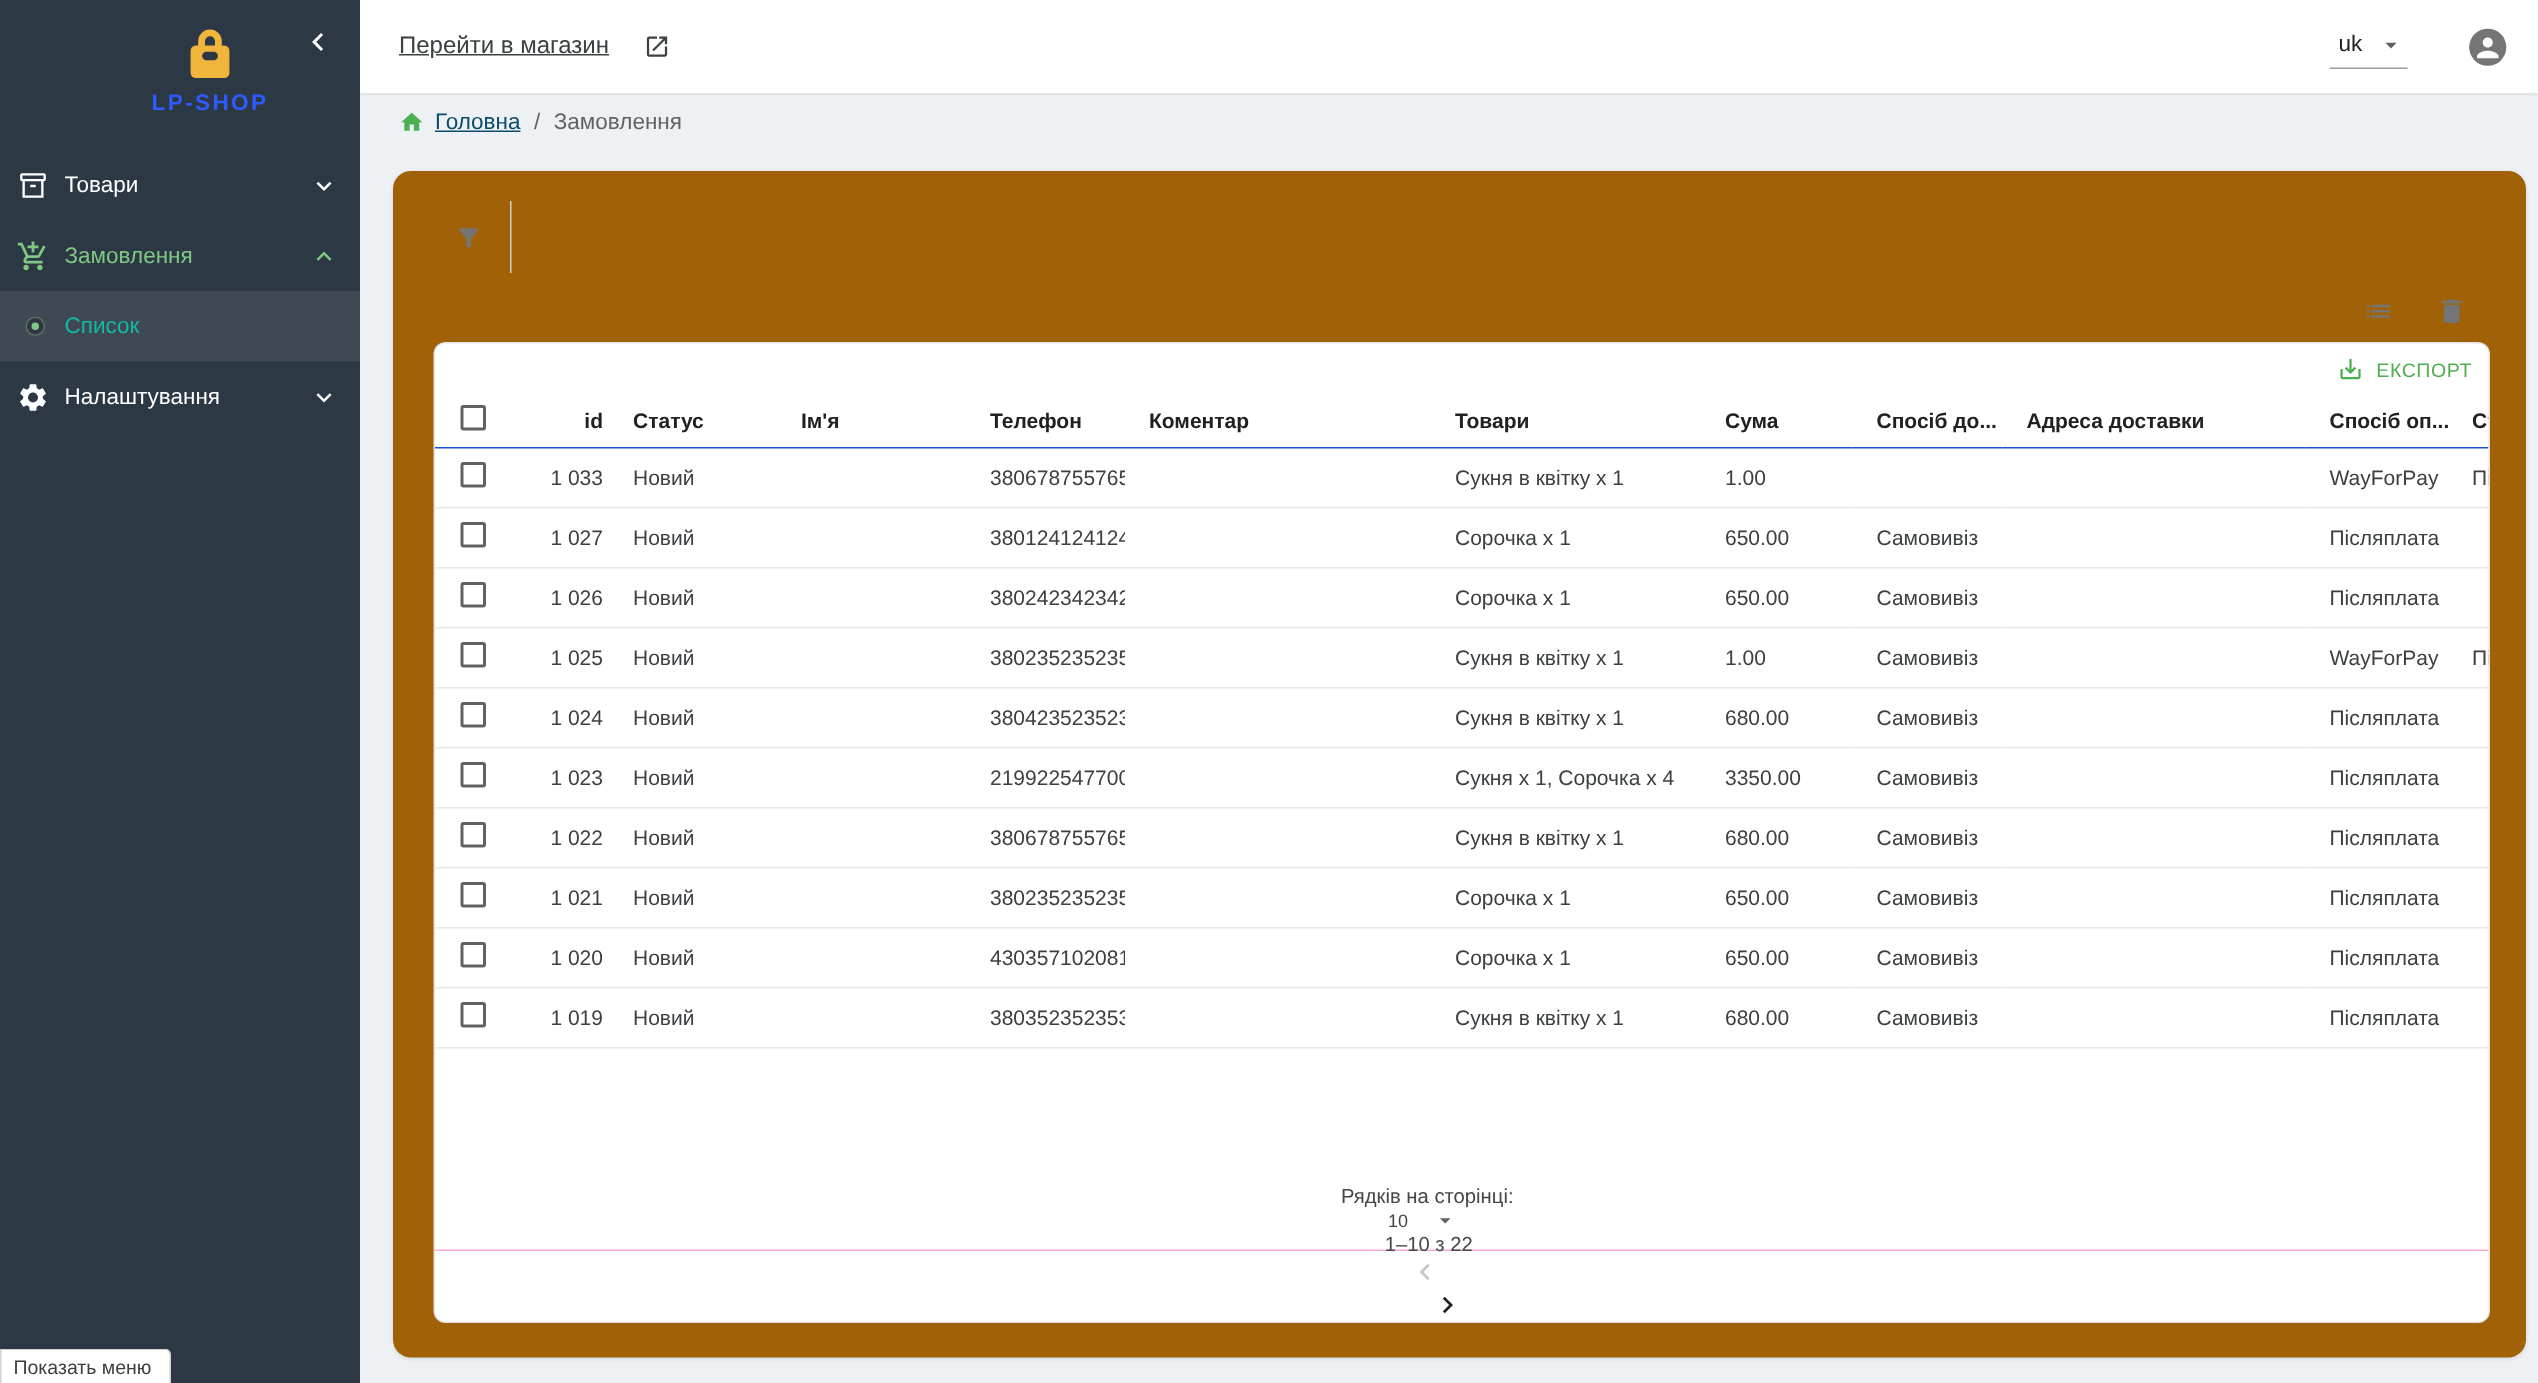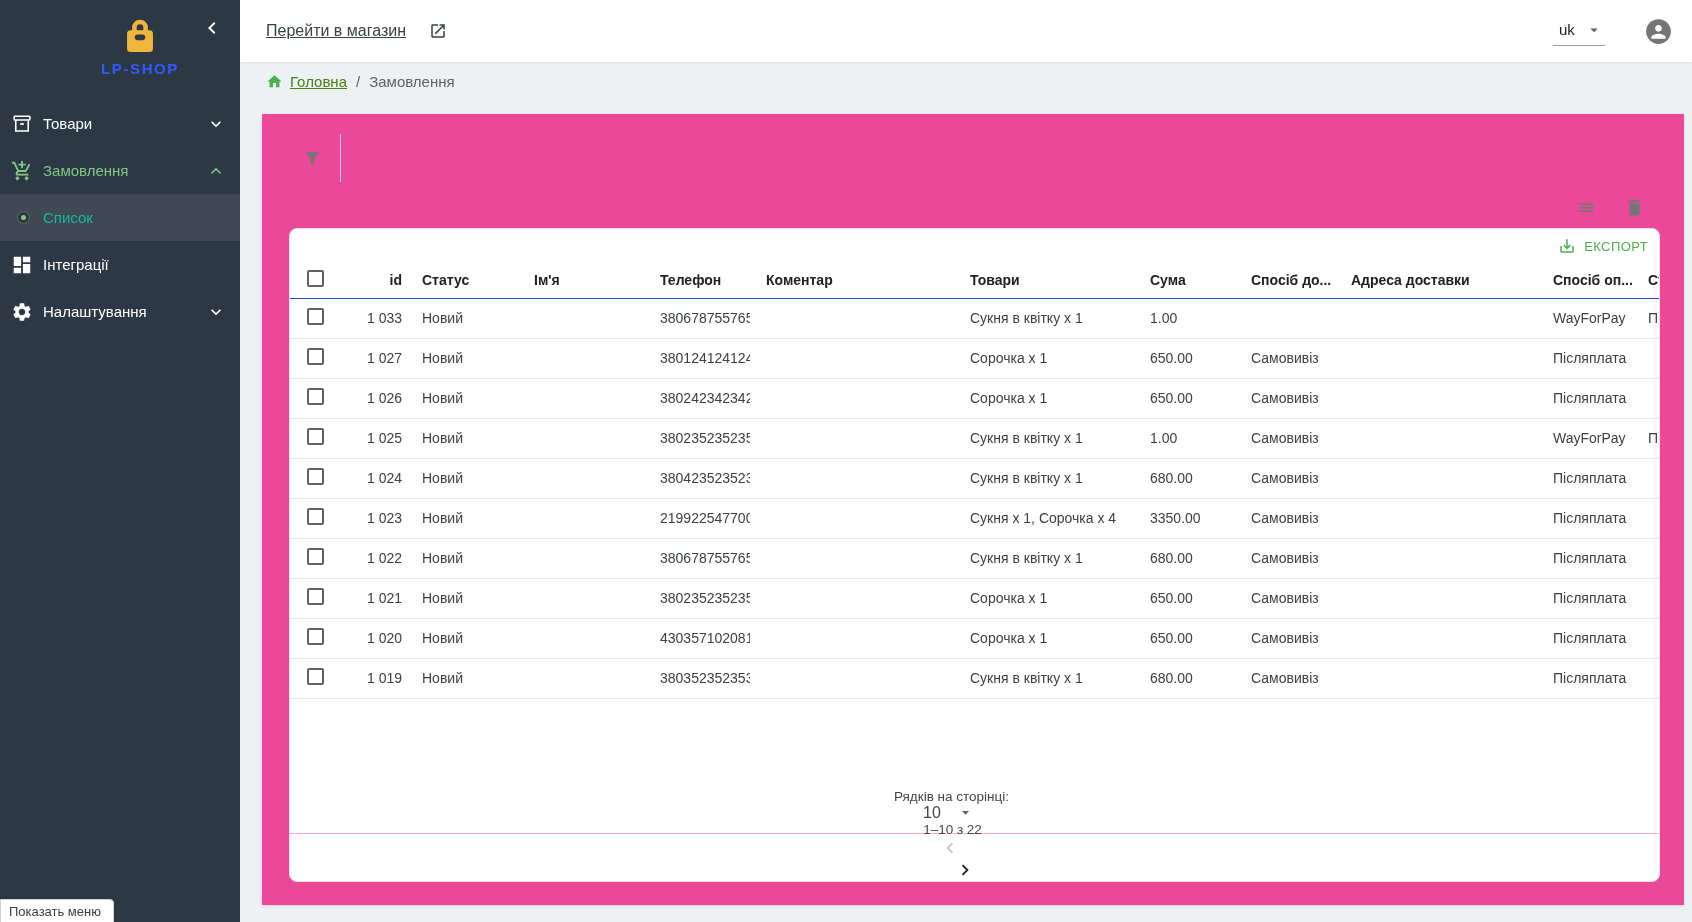--- a/index.html
+++ b/index.html
@@ -44,27 +44,27 @@
   .store-link { display:flex; align-items:center; gap:23px; color:#3b4043; font-size:16px;
     text-decoration:underline; cursor:pointer; }
   .topbar-right { margin-left:auto; display:flex; align-items:center; }
   .lang-select { width:52px; height:30px; display:flex; align-items:center; justify-content:space-between;
     border-bottom:1px solid #9aa0a6; padding:0 2px 2px 6px; font-size:15px; color:#202124;
     margin-right:40px; cursor:pointer; }
   .avatar { width:27px; height:27px; cursor:pointer; }
 
   .breadcrumb { height:38px; display:flex; align-items:center; padding-left:26px; font-size:15px; }
   .breadcrumb .home-icon { margin-right:7px; }
-  .crumb-link { color:#4d7c0f; text-decoration:underline; cursor:pointer; }
+  .crumb-link { color:#0c4a6e; text-decoration:underline; cursor:pointer; }
   .crumb-sep { color:#5f6368; margin:0 9px; }
   .crumb-current { color:#5f6368; }
 
   .content { flex:1; padding:14px 8px 0 22px; }
   .outer-card {
-    background:#ec4899; border-radius:0; height:791px;
+    background:#a16207; border-radius:12px; height:791px;
     box-shadow:0 1px 3px rgba(0,0,0,0.1);
     padding:0 24px 0 27px; position:relative;
   }
   .filter-row { height:72px; position:relative; }
   .funnel-icon { position:absolute; left:14px; top:35px; cursor:pointer; }
   .filter-divider { position:absolute; left:51px; top:20px; width:1px; height:48px; background:#cfd1d4; }
   .actions-row { height:42px; display:flex; align-items:center; justify-content:flex-end; gap:28px; padding-right:15px; }
   .actions-row .act-icon { cursor:pointer; }
 
   
@@ -83,21 +83,21 @@
   th.cb-col, td.cb-col { padding-left:17px; }
   th.num, td.num { text-align:right; padding-right:4px; padding-left:4px; }
   .checkbox { width:17px; height:17px; border:2px solid #616161; border-radius:2px; display:inline-block; cursor:pointer; background:#fff; }
 
   .spacer { flex:1; }
   .pagination-row {
     height:48px; border-top:1px solid #f9a8d4; display:flex; align-items:center;
     justify-content:flex-end; padding-right:20px; font-size:13.5px; color:#44474a;flex-direction:column;
   }
   .rpp-label { margin-right:26px; }
-  .rpp-select { display:flex; gap:16px; margin-right:32px; cursor:pointer; font-size:16px; }
+  .rpp-select { display:flex; align-items:center; gap:16px; margin-right:32px; cursor:pointer; font-size:12px; }
   .range-label { margin-right:24px; }
   .page-btn { width:24px; height:24px; display:flex; align-items:center; justify-content:center;
     background:none; border:none; cursor:pointer; }
   .page-btn.prev { margin-right:30px; }
 
   
   .status-tooltip {
     position:fixed; left:0; bottom:-10px; z-index:9;
     background:#fff; border:1px solid #cfd1d4; border-radius:0 4px 0 0;
     padding:4px 12px 12px 8px; font-size:13px; color:#3c4043; white-space:nowrap;
@@ -151,28 +151,20 @@
           </svg>
         </span>
       </li>
       <li class="menu-item sub-active">
         <span class="mi-icon">
           <span class="dot-icon">
             <i></i>
           </span>
         </span>
         <span class="mi-label">Список</span>
-      </li>
-      <li class="menu-item">
-        <span class="mi-icon">
-          <svg viewBox="0 0 24 24" width="22" height="22" fill="#fff">
-            <path d="M3 13h8V3H3v10zm0 8h8v-6H3v6zm10 0h8V11h-8v10zm0-18v6h8V3h-8z"></path>
-          </svg>
-        </span>
-        <span class="mi-label">Інтеграції</span>
       </li>
       <li class="menu-item">
         <span class="mi-icon">
           <svg viewBox="0 0 24 24" width="22" height="22" fill="#fff">
             <path d="M19.14 12.94c.04-.3.06-.61.06-.94 0-.32-.02-.64-.07-.94l2.03-1.58c.18-.14.23-.41.12-.61l-1.92-3.32c-.12-.22-.37-.29-.59-.22l-2.39.96c-.5-.38-1.03-.7-1.62-.94l-.36-2.54c-.04-.24-.24-.41-.48-.41h-3.84c-.24 0-.43.17-.47.41l-.36 2.54c-.59.24-1.13.57-1.62.94l-2.39-.96c-.22-.08-.47 0-.59.22L2.74 8.87c-.12.21-.08.47.12.61l2.03 1.58c-.05.3-.09.63-.09.94s.02.64.07.94l-2.03 1.58c-.18.14-.23.41-.12.61l1.92 3.32c.12.22.37.29.59.22l2.39-.96c.5.38 1.03.7 1.62.94l.36 2.54c.05.24.24.41.48.41h3.84c.24 0 .44-.17.47-.41l.36-2.54c.59-.24 1.13-.56 1.62-.94l2.39.96c.22.08.47 0 .59-.22l1.92-3.32c.12-.22.07-.47-.12-.61l-2.01-1.58zM12 15.6c-1.98 0-3.6-1.62-3.6-3.6s1.62-3.6 3.6-3.6 3.6 1.62 3.6 3.6-1.62 3.6-3.6 3.6z"></path>
           </svg>
         </span>
         <span class="mi-label">Налаштування</span>
         <span class="mi-chevron">
           <svg viewBox="0 0 24 24" width="20" height="20" fill="#fff">

